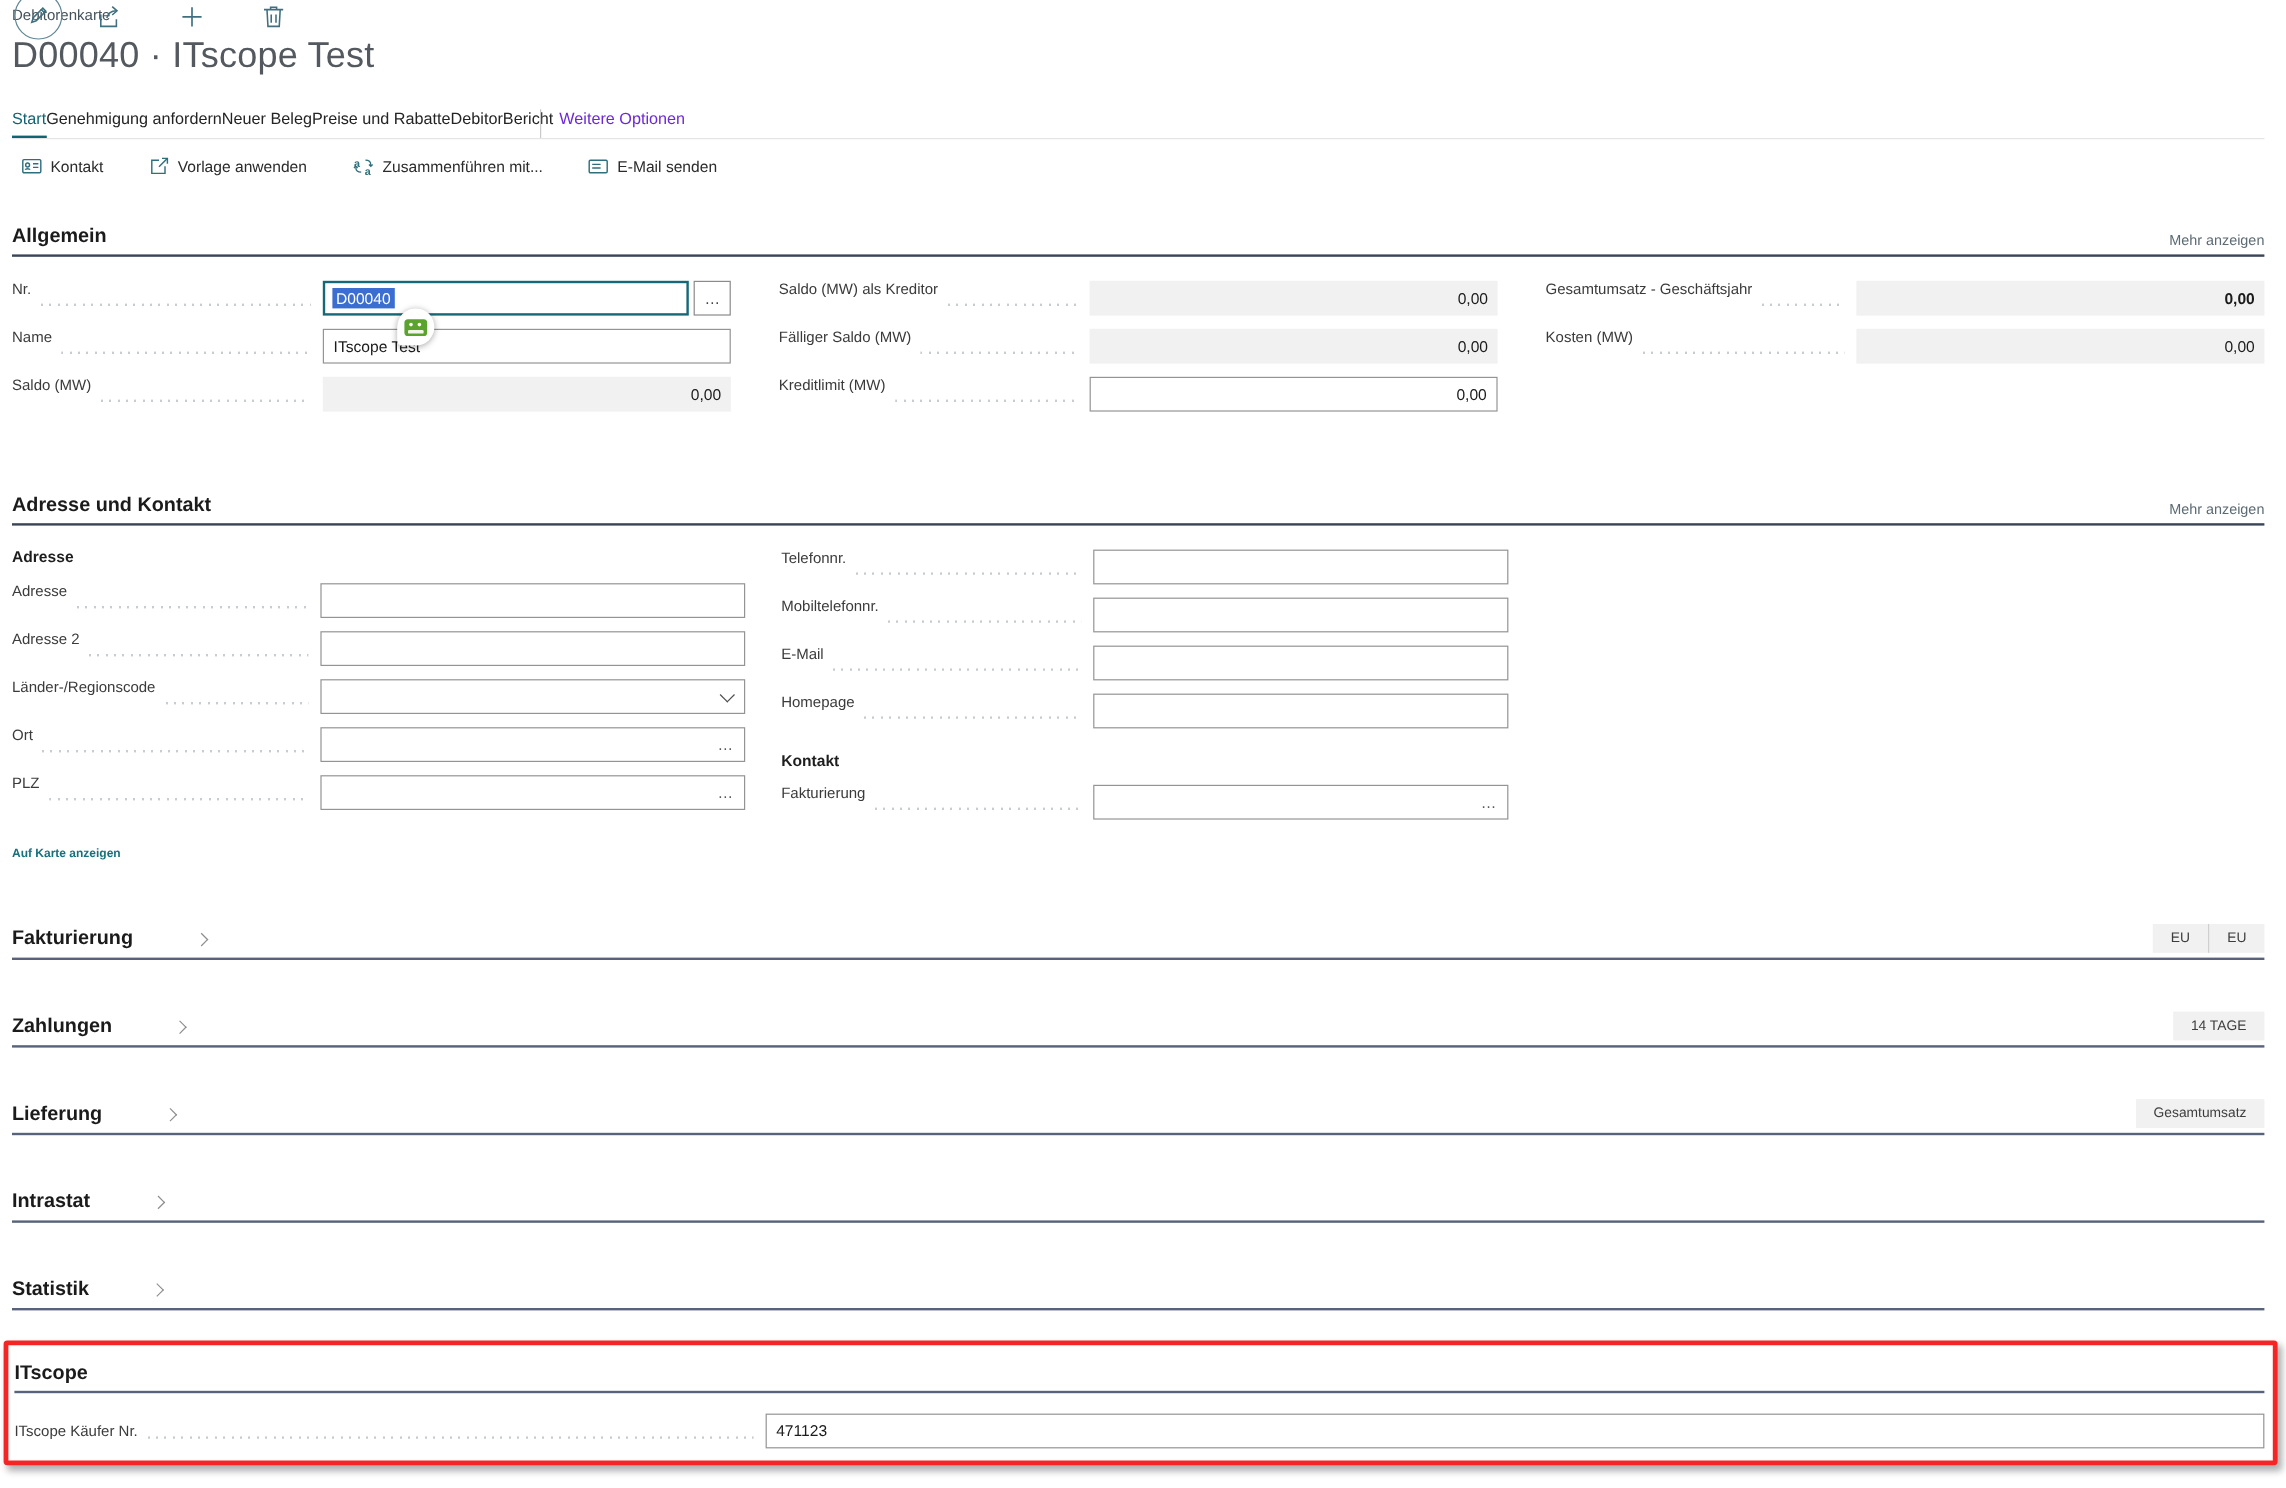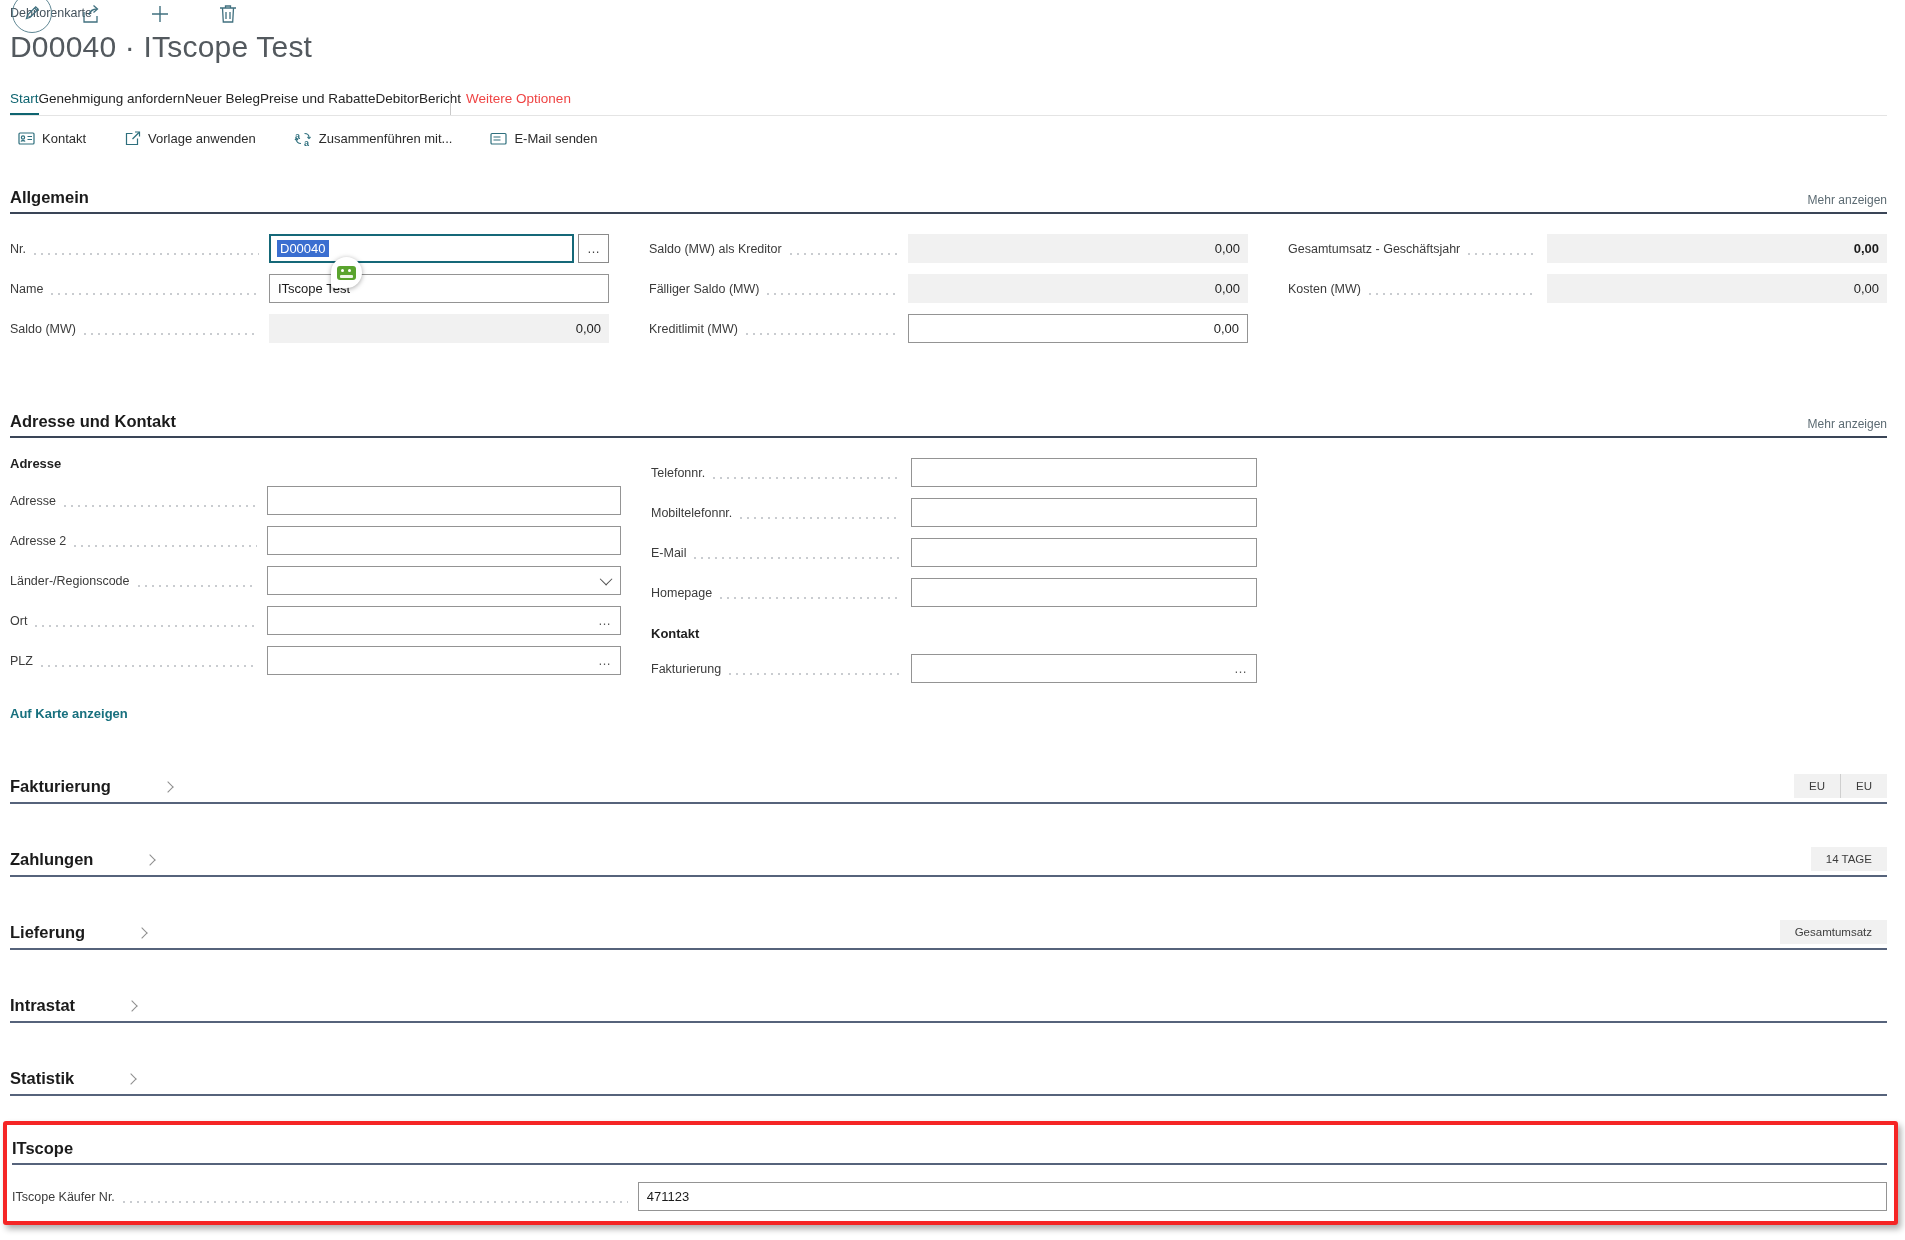--- a/index.html
+++ b/index.html
@@ -16,38 +16,38 @@
 
   
   .breadcrumb { padding-top:6px; font-size:12.5px; color:#45525c; }
   .page-title { margin-top:10px; font-size:30px; font-weight:300; color:#53595e; letter-spacing:0.2px; }
 
   
   .tabs { margin-top:27px; display:flex; align-items:flex-end; 
     border-bottom:1px solid #e4e4e4; padding-bottom:0; }
   .tab { font-size:13.5px; color:#242424; padding-bottom:9px; cursor:pointer; }
   .tab.active { color:#0e6470; border-bottom:2px solid #0e6470; padding-bottom:7px; }
-  .tab-more { font-size:13.5px; color:#ef4444; border-left:1px solid #c9c9c9;
+  .tab-more { font-size:13.5px; color:#6d28d9; border-left:1px solid #c9c9c9;
     padding:0 0 9px 15px; margin-left:-11px; cursor:pointer; }
 
   
   .actionbar { height:44px; display:flex; align-items:center; gap:38px; padding-left:8px; }
   .action { display:flex; align-items:center; gap:7px; font-size:13px; color:#2b2b2b; cursor:pointer; }
   .action svg { color:#2e6f7d; }
 
   
   .section-head { display:flex; justify-content:space-between; align-items:flex-end;
     border-bottom:2px solid #3a4557; padding-bottom:5px; }
   .section-title { font-size:16.5px; font-weight:700; color:#1b1b1b; }
   .more-link { font-size:12px; color:#5c6b73; cursor:pointer; }
 
   .sec-allgemein { margin-top:28px; }
   .grid3 { margin-top:20px; display:grid; grid-template-columns:1fr 1fr 1fr; column-gap:40px; }
   .col { display:flex; flex-direction:column; }
-  .frow { display:flex; align-items:center; height:29px; margin-bottom:11px; position:relative; }
+  .frow { display:flex; height:29px; margin-bottom:11px; position:relative; }
   .lbl { font-size:12.5px; color:#3b3b3b; white-space:nowrap; flex:none; }
   .leader { flex:1; height:2px; align-self:center; margin:10px 10px 0 8px;
     background:repeating-linear-gradient(to right,#c9ccd0 0,#c9ccd0 1.6px,transparent 1.6px,transparent 7px); }
   .fieldbox { flex:none; width:340px; height:29px; display:flex; align-items:center;
     font-size:13px; color:#1b1b1b; padding:0 8px; }
   .fieldbox.edit { background:#fff; border:1px solid #949494; }
   .fieldbox.dis  { background:#f1f1f1; border:none; }
   .fieldbox.num  { justify-content:flex-end; }
   .fieldbox.bold { font-weight:700; }
   .in-ellipsis { margin-left:auto; color:#5a5a5a; font-size:13px; letter-spacing:1px; }
@@ -68,21 +68,21 @@
   .ext-face .eye.l { left:4px; } .ext-face .eye.r { left:11px; }
   .ext-face .mouth { position:absolute; bottom:2px; left:3px; width:13px; height:3px; background:#eef7e8; border-radius:1px; }
 
   .sec-adresse { margin-top:58px; }
   .grid2 { margin-top:16px; display:grid; grid-template-columns:611px 606px 1fr; column-gap:30px; }
   .group-label { font-size:13px; font-weight:700; color:#1e1e1e; height:18px; margin:2px 0 12px; }
   .gcol-l .fieldbox { width:354px; }
   .gcol-r { padding-top:4px; }
   .gcol-r .fieldbox { width:346px; }
   .gcol-r .group-label { margin-top:8px; margin-bottom:10px; }
-  .map-link { margin-top:20px; font-size:13px; font-weight:700; color:#17707e; cursor:pointer; width:fit-content; }
+  .map-link { margin-top:20px; font-size:10px; font-weight:700; color:#17707e; cursor:pointer; width:fit-content; }
 
   
   .collapse { position:relative; height:73px; border-bottom:2px solid #56637b;
     display:flex; align-items:flex-end; }
   .collapse .hd { display:flex; align-items:center; padding-bottom:6px; cursor:pointer;gap:43px; }
   .chev-r { width:8px; height:8px; border-top:1.6px solid #8e8e8e; border-right:1.6px solid #8e8e8e;
     transform:rotate(45deg); display:inline-block; margin-left:10px; }
   .badges { position:absolute; right:0; bottom:4px; display:flex; }
   .badge { background:#f1f1f1; color:#3d3d3d; font-size:11.5px; padding:6px 15px; white-space:nowrap; }
   .badge + .badge { border-left:1px solid #cfcfcf; }

